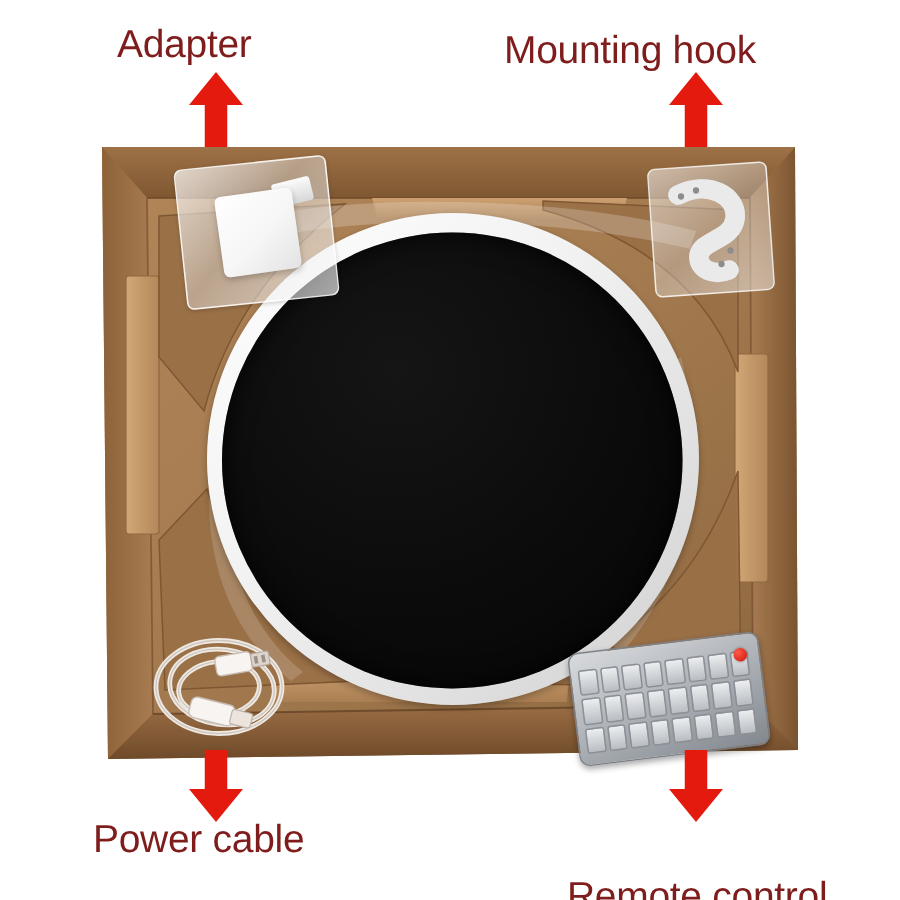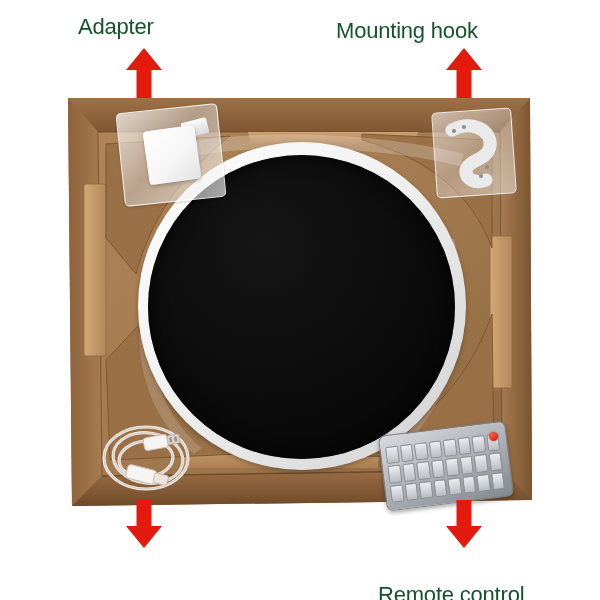--- a/index.html
+++ b/index.html
@@ -9,22 +9,22 @@
     background:#ffffff;
     font-family:"Liberation Sans","DejaVu Sans",sans-serif;
     overflow:hidden;
     position:relative;
   }
   #stage{position:absolute;left:0;top:0;width:600px;height:600px;overflow:hidden;background:#fff;}
 
   
   .label{
     position:absolute;
-    color:#14532d;
-    font-size:22px;
+    color:#7f1d1d;
+    font-size:26px;
     font-weight:400;
     letter-spacing:-0.2px;
     white-space:nowrap;
     line-height:1;
   }
   #label-adapter{left:78px;top:16px;}
   #label-hook{left:336px;top:20px;}
   #label-power{left:62px;top:546px;}
   #label-remote{left:378px;top:546px;margin-top:38px;}
 
@@ -299,16 +299,17 @@
   <div class="arrow" id="arrow-remote" style="left:446px;top:500px;">
     <svg width="36" height="48" viewBox="0 0 36 48">
       <path d="M18 48 L36 26 L25.5 26 L25.5 0 L10.5 0 L10.5 26 L0 26 Z" fill="#e51a0f"></path>
     </svg>
   </div>
 
   <div class="label" id="label-adapter">Adapter</div>
 
   <div class="label" id="label-hook">Mounting hook</div>
 
+  <div class="label" id="label-power">Power cable</div>
 
   <div class="label" id="label-remote">Remote control</div>
 
 </div>
 
 </body></html>

